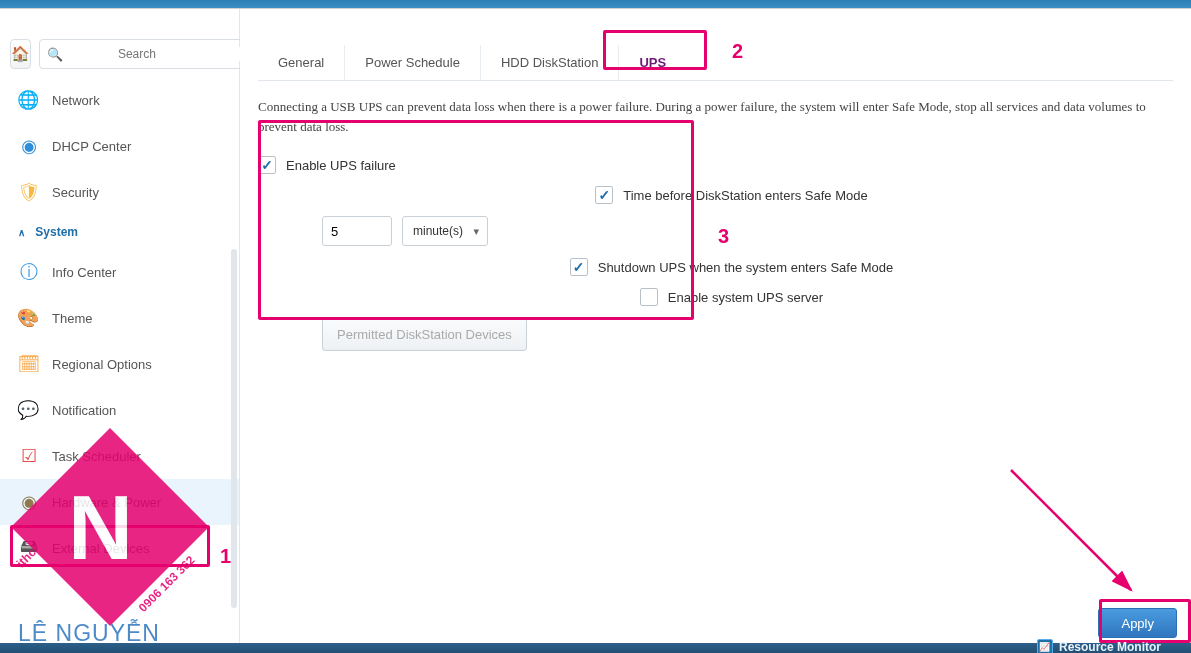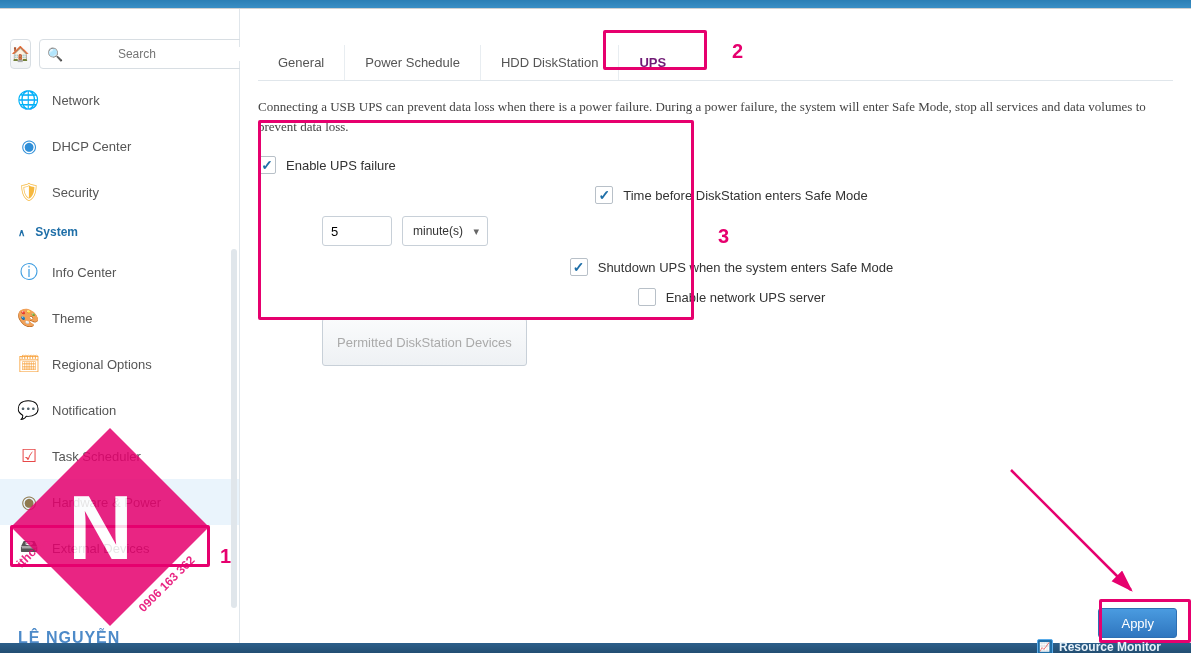--- a/index.html
+++ b/index.html
@@ -41,40 +41,40 @@
     .opt-row { display:flex; align-items:center; gap:10px; padding:6px 0; font-size:13px; color:#333; }
     .opt-row.sub1 { padding-left:32px;justify-content:center; }
     .opt-row.sub2 { padding-left:64px; }
     .chk { width:18px; height:18px; border:1px solid #b8c0c8; border-radius:2px; display:flex; align-items:center; justify-content:center; color:#1f6fa8; font-size:14px; background:#fff; }
     .chk.on::after { content:"✓"; font-weight:bold; }
 
     .num-input { width:70px; height:30px; border:1px solid #c8d0d8; border-radius:3px; padding:0 8px; font-size:13px; }
     .unit-sel { height:30px; border:1px solid #c8d0d8; border-radius:3px; padding:0 24px 0 10px; font-size:12px; display:flex; align-items:center; background:#fff; position:relative; }
     .unit-sel::after { content:"▾"; position:absolute; right:8px; color:#666; font-size:11px; }
 
-    .btn-sm { height:48px; border:1px solid #c8d0d8; border-radius:3px; padding:0 14px; font-size:13px; background:linear-gradient(#fafbfc,#eef1f4); cursor:pointer; display:inline-flex; align-items:center; }
+    .btn-sm { height:33px; border:1px solid #c8d0d8; border-radius:3px; padding:0 14px; font-size:13px; background:linear-gradient(#fafbfc,#eef1f4); cursor:pointer; display:inline-flex; align-items:center; }
     .btn-sm.disabled { color:#aaa; cursor:default; }
 
     .apply-bar { position:absolute; bottom:0; left:0; right:0; padding: 10px 14px; display:flex; justify-content:flex-end; background:#fff; }
     .apply-btn { height:30px; padding:0 22px; border:1px solid #2d6fb3; border-radius:3px; background:linear-gradient(#4a9be0,#2f76bf); color:#fff; font-size:13px; cursor:pointer; }
 
     
     .anno { position:absolute; pointer-events:none; }
     .box-anno { border:3px solid #e6006e; border-radius:2px; }
     .num-anno { color:#e6006e; font-weight:bold; font-size:20px; }
 
     .taskbar { position:absolute; bottom:0; left:0; right:0; height:10px; background:linear-gradient(#2c5f8a,#224e72); }
     .res-mon { position:absolute; right:30px; bottom:-2px; color:#e8f2fa; font-size:12px; font-weight:bold; display:flex; align-items:center; gap:6px; }
     .res-mon .ic { width:16px; height:16px; background:#1f6fa8; border:1px solid #5badea; border-radius:2px; display:flex; align-items:center; justify-content:center; color:#bfe4ff; font-size:9px; }
 
     
     .wm { position:absolute; left:10px; bottom:6px; width:210px; height:200px; opacity:0.85; pointer-events:none; }
     .wm-d { position:absolute; left:30px; top:10px; width:140px; height:140px; background:#e6006e; transform:rotate(45deg); }
     .wm-n { position:absolute; left:58px; top:30px; font-size:90px; font-weight:bold; color:#fff; }
-    .wm-txt { position:absolute; left:8px; bottom:0; color:#2f76bf; font-size:16px; font-weight:bold; letter-spacing:1px; }
+    .wm-txt { position:absolute; left:8px; bottom:0; color:#2f76bf; font-size:23px; font-weight:normal; letter-spacing:1px; }
     .wm-side { position:absolute; left:4px; top:100px; transform:rotate(-45deg); color:#e6006e; font-size:12px; font-weight:bold; }
     .wm-side2 { position:absolute; left:120px; top:130px; transform:rotate(-45deg); color:#e6006e; font-size:12px; font-weight:bold; }
 
     .arrow-svg { position:absolute; top:460px; right:30px; pointer-events:none; }
   </style>
 </head>
 <body>
 
 <div class="titlebar"></div>
 
@@ -170,21 +170,21 @@
       </div>
     </div>
 
     <div class="opt-row sub1">
       <span class="chk on"></span>
       <span>Shutdown UPS when the system enters Safe Mode</span>
     </div>
 
     <div class="opt-row sub1">
       <span class="chk"></span>
-      <span>Enable network UPS server</span>
+      <span>Enable system UPS server</span>
     </div>
 
     <div class="opt-row sub2">
       <div class="btn-sm disabled">Permitted DiskStation Devices</div>
     </div>
 
     <div style="height:16px"></div>
 
     <div class="apply-bar">
       <button class="apply-btn">Apply</button>

